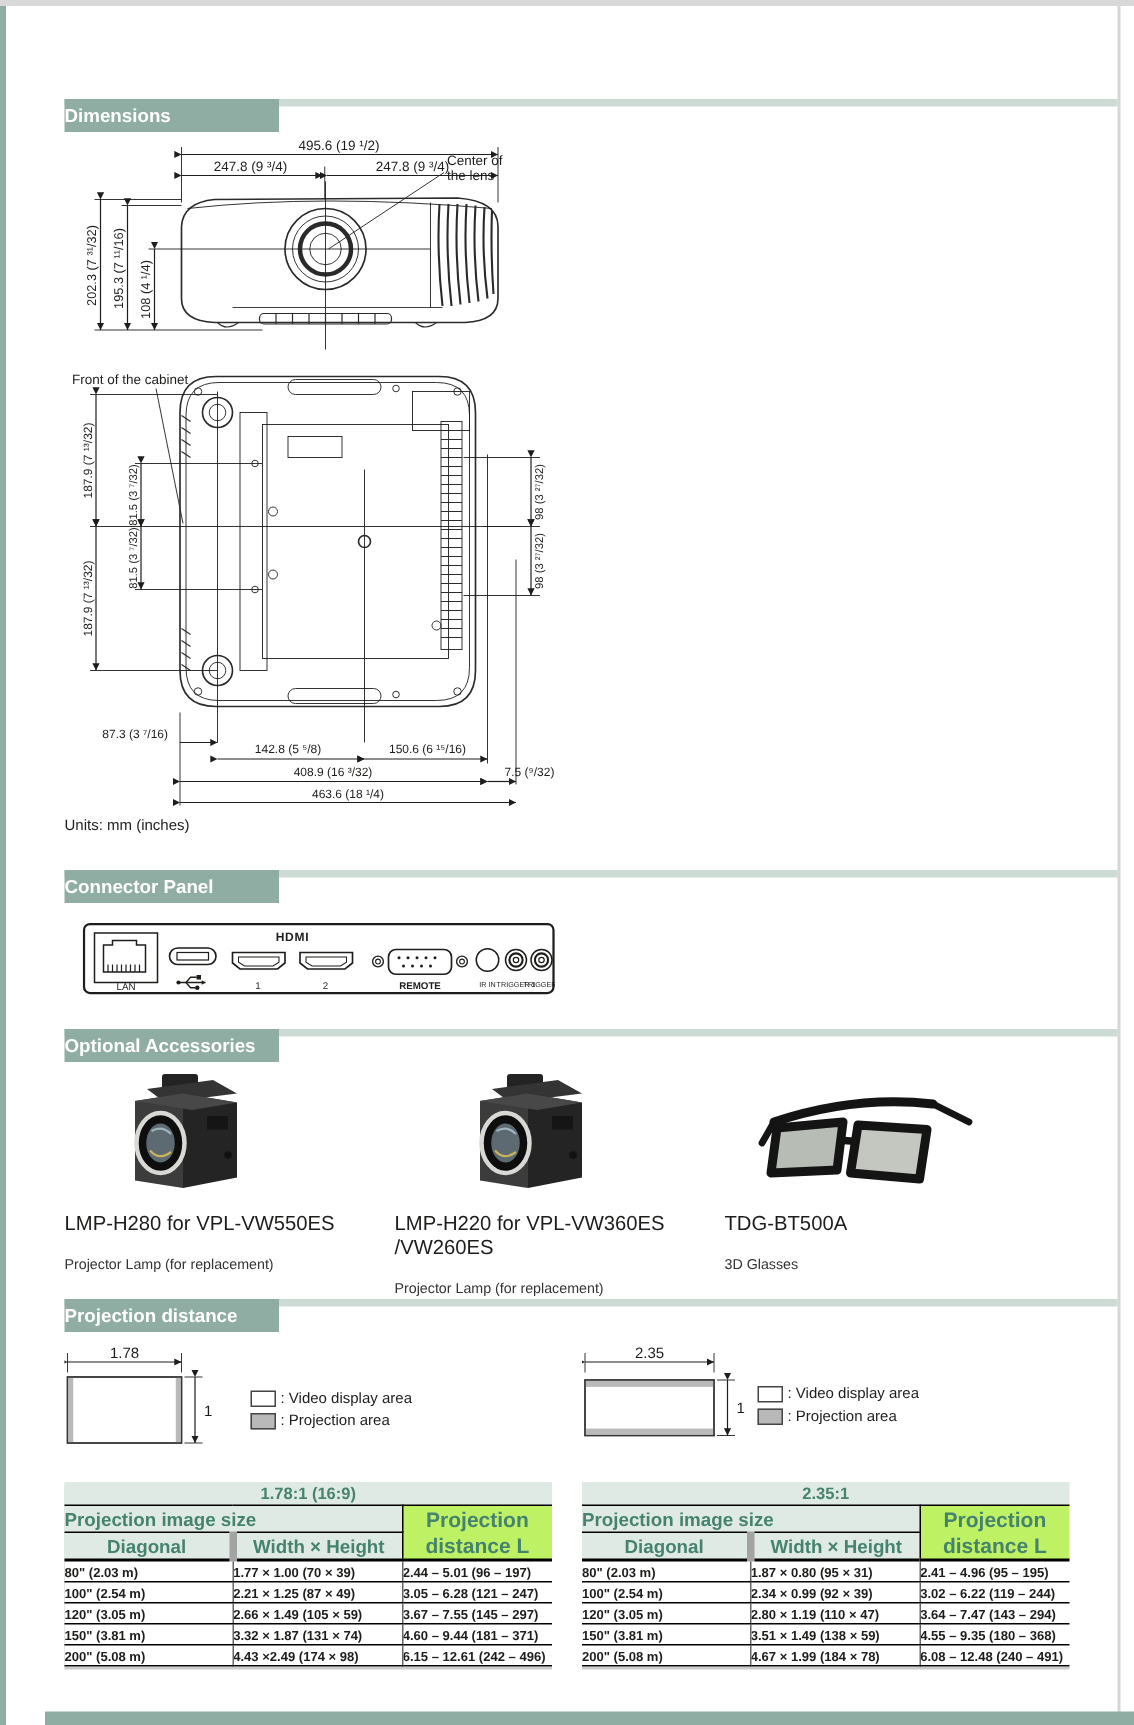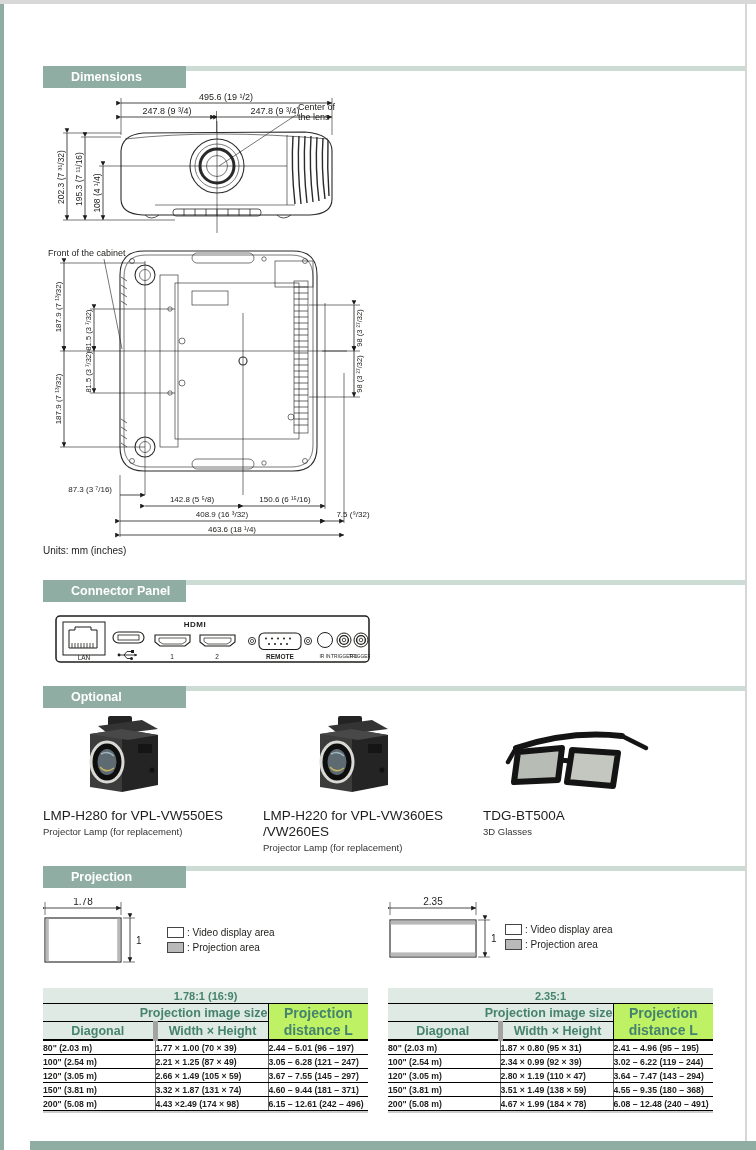--- a/index.html
+++ b/index.html
@@ -8,38 +8,38 @@
   .abs{position:absolute;}
   
   .topbar{left:0;top:0;width:756px;height:4px;background:#d8d8d8;}
   .leftstrip{left:0;top:4px;width:4px;height:1146px;background:#8fada2;}
   .rightedge{left:745px;top:4px;width:2px;height:1140px;background:#d6d6d6;}
   .bottombar{left:30px;top:1141px;width:726px;height:9px;background:#8fada2;}
   
   .sec{position:absolute;left:43px;width:702px;height:22px;}
   .sec-line{position:absolute;left:0;top:0;width:100%;height:5px;background:#ccdcd4;}
   .sec-badge{position:absolute;left:0;top:0;width:143px;height:22px;background:#8fada2;
-             color:#fff;font-weight:bold;font-size:12.5px;line-height:22px;padding-left:28px;box-sizing:border-box;}
+             color:#fff;font-weight:bold;font-size:12.5px;line-height:22px;padding-left:0;box-sizing:border-box;}
   svg text{font-family:"Liberation Sans","DejaVu Sans",sans-serif;fill:#1d1d1b;}
   .dim{stroke:#1d1d1b;stroke-width:0.8;fill:none;}
   .thin{stroke:#1d1d1b;stroke-width:0.6;fill:none;}
   .body-ln{stroke:#2a2a2a;stroke-width:1.1;fill:none;}
   
   .prod-name{font-size:13.5px;line-height:16px;}
-  .prod-desc{font-size:9.5px;color:#333;margin-top:2px;}
+  .prod-desc{font-size:9.5px;color:#333;margin-top:14px;}
   
   .legend-row{display:flex;align-items:center;height:15px;font-size:10px;}
   .sw{width:15px;height:9px;border:1px solid #444;margin-right:3px;display:inline-block;}
   .sw-white{background:#fff;} .sw-gray{background:#b9b9b9;}
   
   table.pt{border-collapse:collapse;width:325px;table-layout:fixed;box-shadow:0 2px 0 #ccc;font-weight:bold;}
   table.pt td{padding:0;}
   td.t-title{background:#e0eae4;color:#45836f;font-size:11px;text-align:center;height:15px;
              border-bottom:1px solid #000;}
-  td.t-group{background:#e0eae4;color:#45836f;font-size:12.5px;text-align:right;height:17px;
+  td.t-group{background:#e0eae4;color:#45836f;font-size:12.5px;text-align:left;height:17px;
              border-bottom:1px solid #000;border-right:1px solid #000;}
   td.t-dist{background:#bef264;color:#45836f;font-size:14px;text-align:center;line-height:1.15;
             border-bottom:2px solid #000;}
   td.t-col{background:#e0eae4;color:#45836f;font-size:12.5px;text-align:center;height:17px;
            border-bottom:2px solid #000;}
   td.t-col.mid{border-right:5px solid #a3a3a3;}
   td.d{font-size:8.7px;height:13px;border-bottom:1px solid #000;border-right:1px solid #666;
        padding-left:3px;white-space:nowrap;overflow:hidden;}
   td.d:last-child{border-right:none;}
   .units{font-size:10px;}

